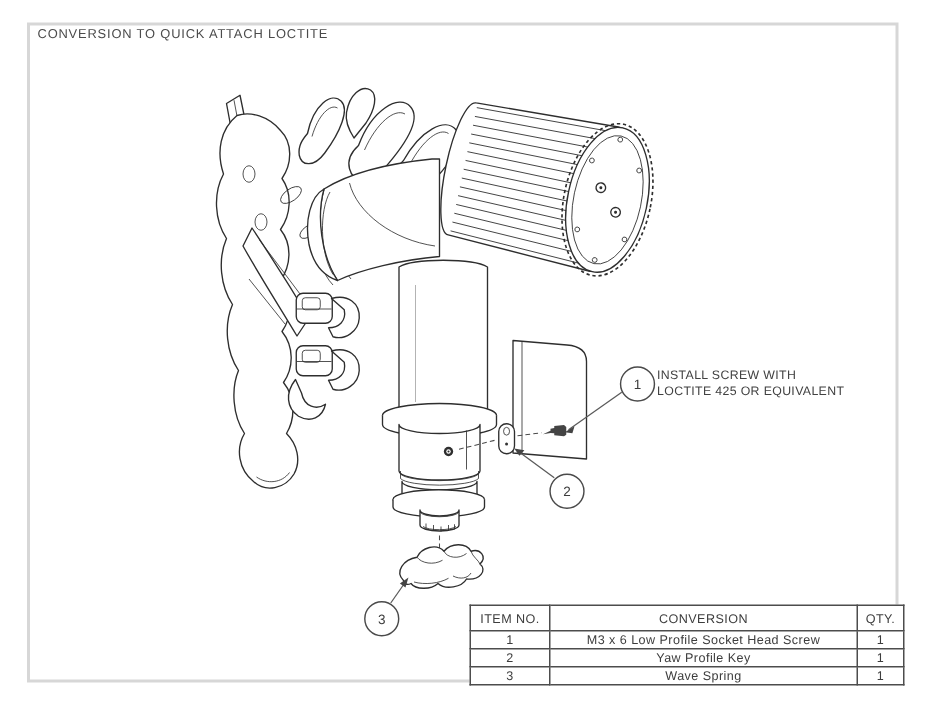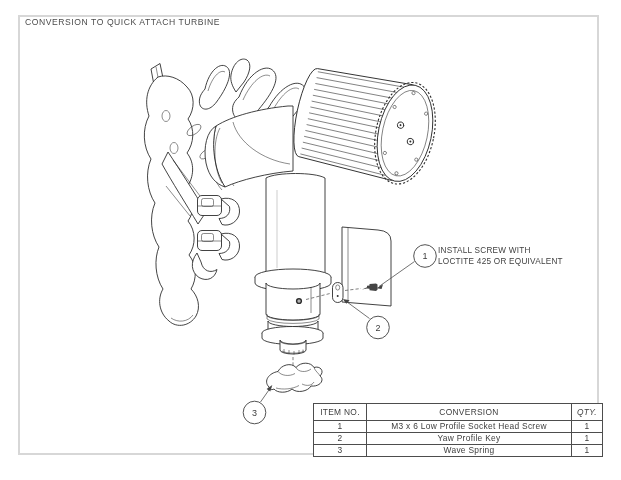--- a/index.html
+++ b/index.html
@@ -19,27 +19,27 @@
   svg .balloon{fill:#ffffff;stroke:#4a4a4a;stroke-width:.95;}
   svg text.bnum{font-family:"Liberation Sans",sans-serif;font-size:9px;fill:#3c3c3c;text-anchor:middle;}
   svg text.note{font-family:"Liberation Sans",sans-serif;font-size:8.2px;fill:#414141;letter-spacing:.25px;}
   table.bom{position:absolute;left:313px;top:403px;border-collapse:collapse;
        background:#fff;color:#3d3d3d;table-layout:fixed;}
   table.bom td,table.bom th{border:1px solid #4d4d4d;font-weight:normal;
        font-size:8.4px;letter-spacing:.3px;text-align:center;padding:0 2px;
        white-space:nowrap;overflow:hidden;}
   table.bom th{height:16px;}
   table.bom td{height:11px;line-height:11px;}
-  .c-item{width:48px;margin-top:28px;} .c-desc{width:200px;} .c-qty{width:26px;font-style:italic;}
+  .c-item{width:48px;margin-top:28px;} .c-desc{width:200px;} .c-qty{width:26px;}
 </style>
 </head>
 <body>
 
 <div class="sheet-frame"></div>
-<div class="sheet-title">CONVERSION TO QUICK ATTACH TURBINE</div>
+<div class="sheet-title">CONVERSION TO QUICK ATTACH LOCTITE</div>
 
 <svg class="drawing" width="621" height="480" viewBox="0 0 621 480">
 
   <g>
     <path class="fw" d="M151,69 L160,63.5 L171,117 L161,123 Z"></path>
     <path class="thin" d="M156,66.8 L166,120"></path>
     <path class="fw" d="M231,75 C233,63 241,56.5 247,60 C252,63.5 250,73 244,82 L236,92 C232.5,86.5 230,81 231,75 Z"></path>
     <path class="fw" d="M158,77 C147,86 144,101 149,116 C142,129 143,147 151,159 C145,173 147,191 155,203 C149,217 151,235 159,247 C154,259 155,277 163,289 C157,299 159,313 169,321 C177,328.5 190,326 196,316 C201,307 198,296 191,289 C197,279 197,265 189,255 C196,245 196,231 188,221 C195,211 195,197 187,187 C194,177 195,163 187,153 C194,143 195,129 188,119 C195,109 195,95 187,87 C179,77.5 167,74 158,77 Z"></path>
     <path class="fw" d="M205,89 C209,70 221,61 227.5,67.5 C233,73 227,88 216.5,102 C209.5,111.5 201,111 199.5,103.5 C198.6,96.8 202,92.6 205,89 Z"></path>
     <path class="fw" d="M239,97 C248,73 266,62.5 273.5,71 C281,79 270.5,96 256,112.5 C246,123.5 235.5,122 233,112.5 C231.2,105.3 235,100.6 239,97 Z"></path>

